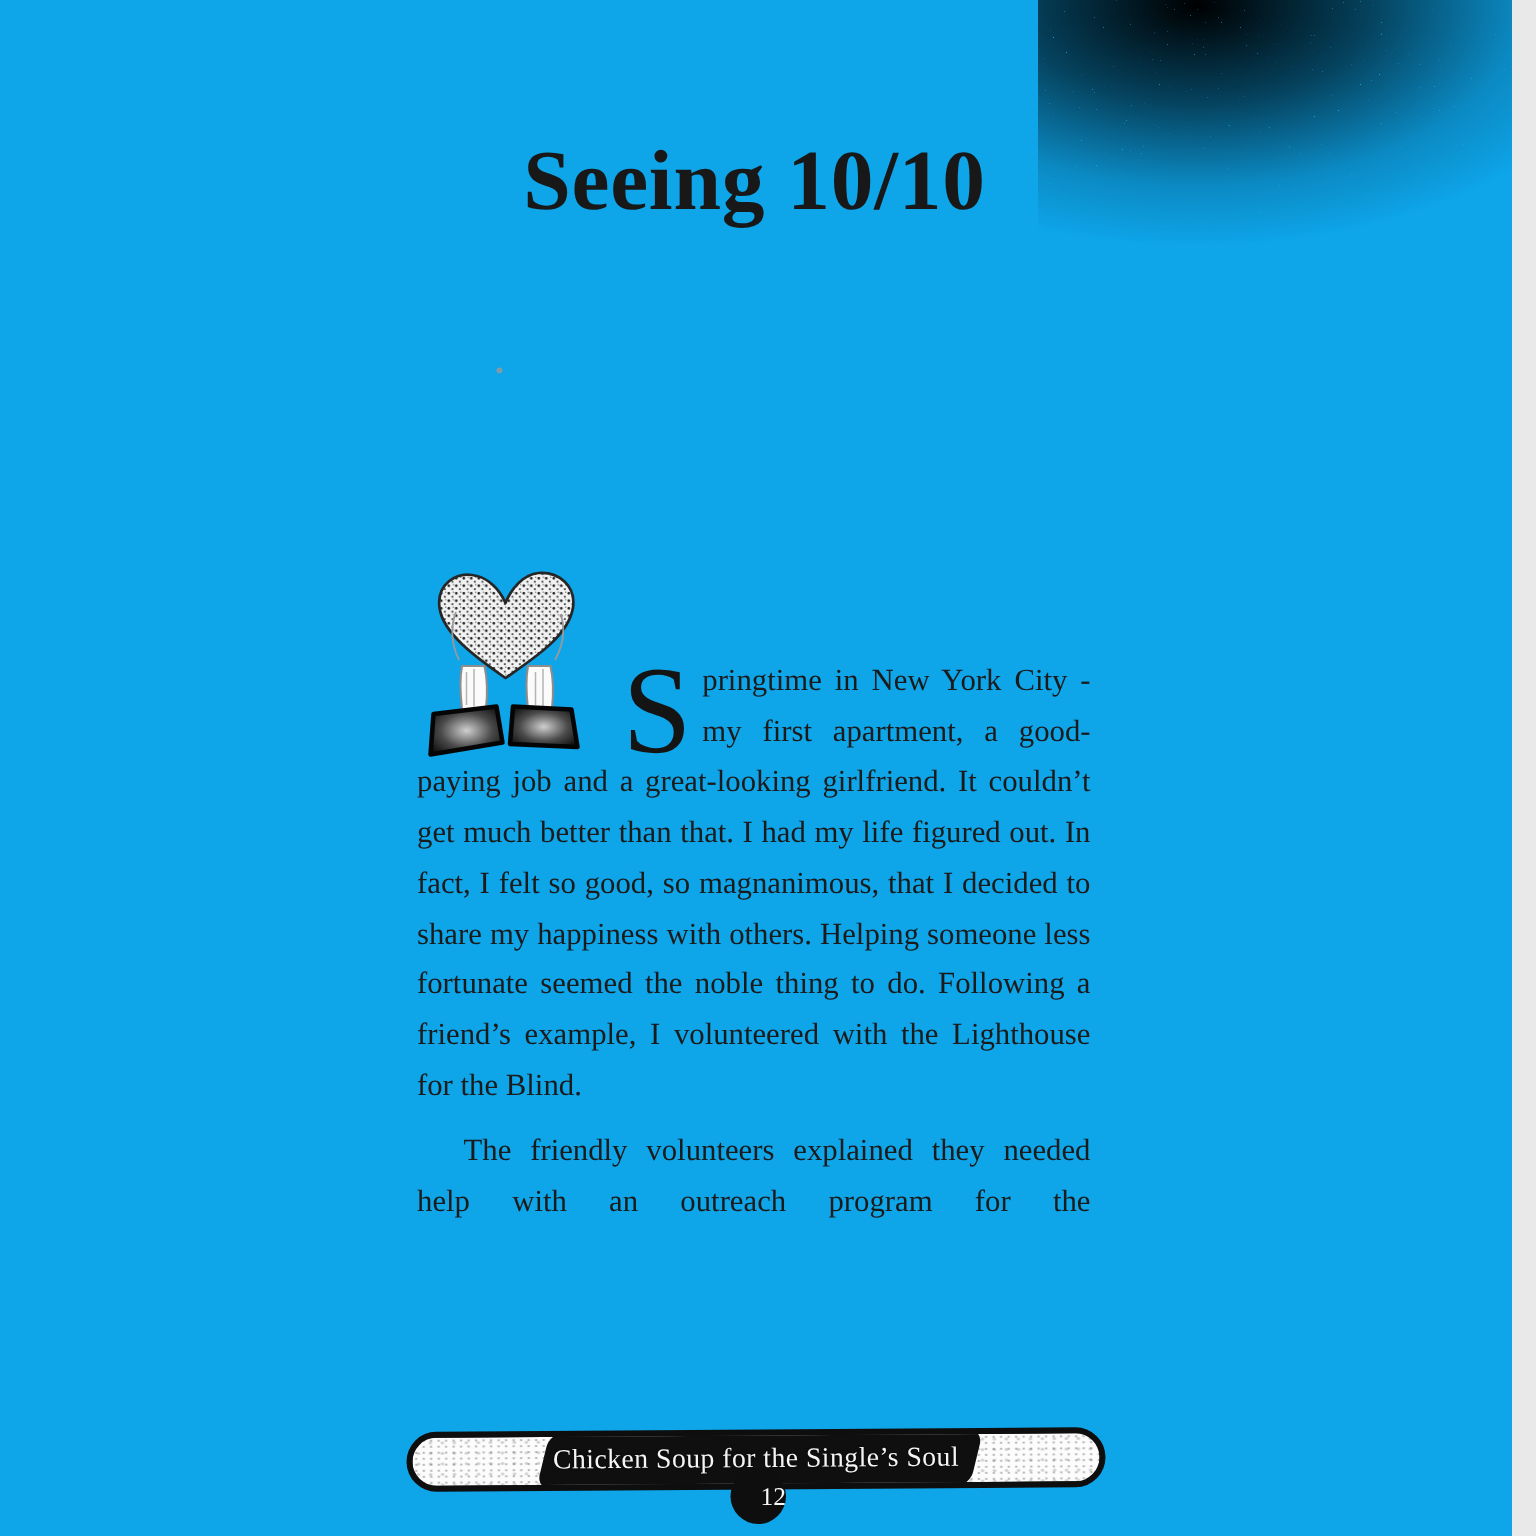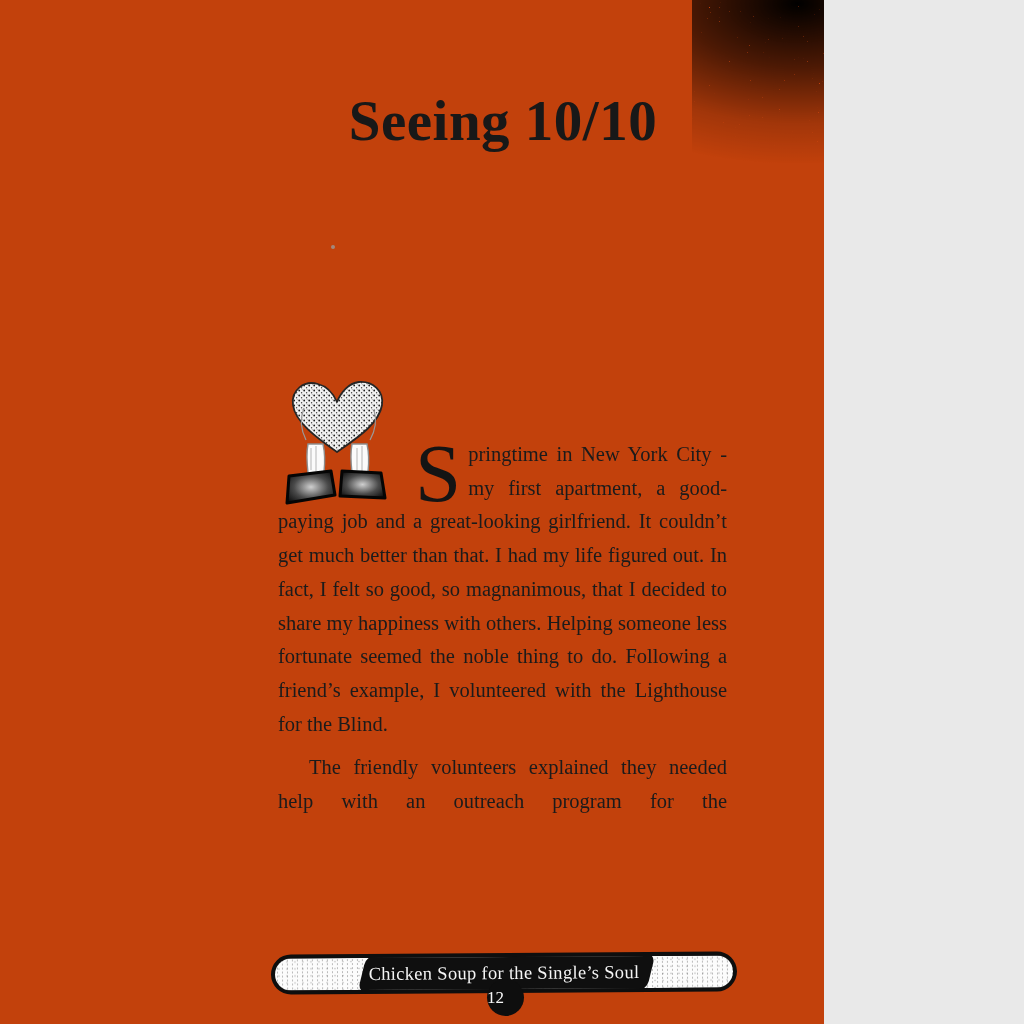--- a/index.html
+++ b/index.html
@@ -1,19 +1,19 @@
 <!DOCTYPE html>
 <html><head>
 <meta charset="utf-8">
 <style>
   html,body{margin:0;padding:0;background:#e9e9e9;}
   .page{
     position:relative;
-    width:824px;height:1024px;
-    background:#c2410c;
+    width:1008px;height:1024px;
+    background:#0ea5e9;
     overflow:hidden;
     font-family:"Liberation Serif","DejaVu Serif",serif;
     color:#1c1c1c;
   }
   
   .scan-noise{position:absolute;left:692px;top:0;width:320px;height:178px;pointer-events:none;}
   .speck-dot{position:absolute;left:331px;top:245px;width:4px;height:4px;border-radius:50%;background:#9a9a9a;opacity:.8;}
   
   .title{
     position:absolute;left:278px;top:52px;width:450px;
@@ -67,21 +67,21 @@
   }
   .banner-text{
     position:absolute;left:0;right:0;top:0;bottom:0;
     display:flex;align-items:center;justify-content:center;
     color:#f5f5f5;font-size:18.5px;letter-spacing:.3px;
     white-space:nowrap;text-shadow:0 0 1px #000;
   }
   .page-circle{
     position:absolute;left:487px;top:979px;width:37px;height:37px;
     border-radius:50%;background:#0e0e0e;
-    display:flex;align-items:center;justify-content:flex-start;
+    display:flex;align-items:center;justify-content:flex-end;
     color:#f7f7f7;font-size:17px;
   }
 </style>
 </head>
 <body>
 
 <div class="page">
 
   <svg class="scan-noise" width="320" height="178" viewBox="0 0 320 178">
     <defs>

